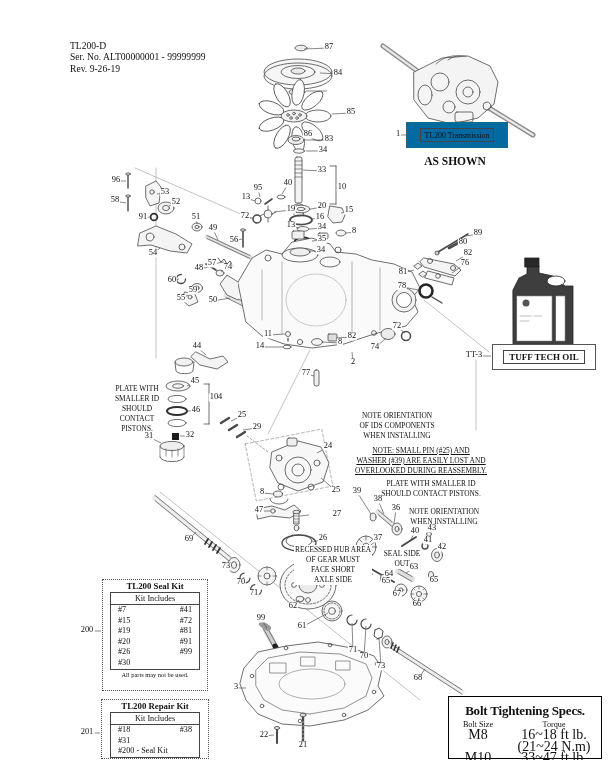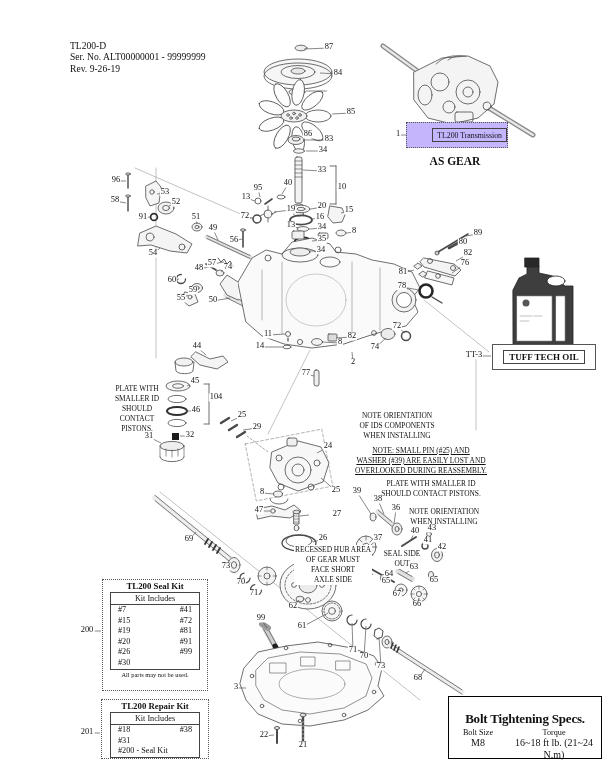--- a/index.html
+++ b/index.html
@@ -6,43 +6,43 @@
   #stage{position:relative;width:612px;height:760px;background:#fff;overflow:hidden;
          font-family:"Liberation Serif","DejaVu Serif",serif;color:#111}
   svg.layer{position:absolute;left:0;top:0}
   .plabel{position:absolute;transform:translate(-50%,-54%);font-size:8.4px;line-height:1;
           background:#fff;padding:0 1px;white-space:nowrap;z-index:4}
   .note{position:absolute;transform:translateX(-50%);text-align:center;font-size:7.4px;
         line-height:1.34;background:#fff;z-index:3;white-space:nowrap;padding:0 1px}
   .note.u div{text-decoration:underline}
   .hdr{position:absolute;left:70px;top:40px;font-size:9.6px;line-height:1.18;z-index:3}
   .trans-outer{position:absolute;left:406px;top:122px;width:100px;height:24px;border:1px dotted #555;
-          display:flex;align-items:center;justify-content:flex-end;background:#c4b5fd;z-index:3}
+          display:flex;align-items:center;justify-content:center;background:#0369a1;z-index:3}
   .trans-inner{border:1px solid #444;font-size:7.8px;padding:1.5px 4px;white-space:nowrap}
   .disclaimer{position:absolute;left:388px;top:153px;width:134px;text-align:center;font-weight:bold;
           font-size:11.5px;line-height:1.5;z-index:3}
   .oil-outer{position:absolute;left:492px;top:344px;width:102px;height:24px;border:1px solid #555;
           display:flex;align-items:center;justify-content:center;background:#fff;z-index:3}
   .oil-inner{border:1px solid #444;font-weight:bold;font-size:9px;padding:1px 5px;white-space:nowrap}
   .kit{position:absolute;border:1px dotted #555;background:#fff;z-index:3;text-align:center}
   .kit-seal{left:102px;top:579px;width:104px;height:110px}
   .kit-repair{left:101px;top:699px;width:106px;height:58px}
   .kit-title{font-size:8.8px;font-weight:bold;margin-top:1px}
   .kit-inner{margin:1px auto 0;border:1px solid #444;width:88px;text-align:left}
   .kit-sub{text-align:center;font-size:8.2px;border-bottom:1px solid #444;padding:1px 0}
   .krow{display:flex;justify-content:space-between;padding:0 7px;font-size:8.2px;line-height:10.6px}
   .kit-foot{font-size:6.4px;margin-top:1px}
   .specs{position:absolute;left:448px;top:696px;width:152px;height:61px;border:1.3px solid #000;
          background:#fff;z-index:3}
-  .specs-title{text-align:center;font-weight:bold;font-size:13px;margin-top:14px;letter-spacing:-0.2px}
+  .specs-title{text-align:center;font-weight:bold;font-size:13px;margin-top:6px;letter-spacing:-0.2px}
   .specs-head{display:flex;font-size:8.2px;margin-top:1px}
   .specs-head span{}
   .c1{width:58px;text-align:center}
   .c2{flex:1;text-align:center}
-  .srow{display:flex;font-size:10px;line-height:11.5px}
+  .srow{display:flex;font-size:14px;line-height:11.5px}
 </style>
 </head>
 <body>
 
 <div id="stage">
 
   <svg class="layer" id="art" width="612" height="760" viewBox="0 0 612 760">
     <g stroke="#4a4a4a" stroke-width="0.8" fill="none" stroke-linecap="round" stroke-linejoin="round">
 
       <path d="M135,168 L252,219 M156,168 L156,358 M424,300 L489,352 M476,352 L476,430 M310,350 L268,434 M160,492 L420,700" stroke="#9a9a9a" stroke-width="0.6"></path>
@@ -581,21 +581,21 @@
     <div>TL200-D</div>
     <div>Ser. No. ALT00000001 - 99999999</div>
     <div>Rev. 9-26-19</div>
   </div>
 
   <div class="trans-outer">
     <div class="trans-inner">TL200 Transmission</div>
   </div>
 
   <div class="disclaimer">
-    <div>AS GEAR</div>
+    <div>AS SHOWN</div>
   </div>
 
   <div class="oil-outer">
     <div class="oil-inner">TUFF TECH OIL</div>
   </div>
 
   <div class="kit kit-seal">
     <div class="kit-title">TL200 Seal Kit</div>
     <div class="kit-inner">
       <div class="kit-sub">Kit Includes</div>

